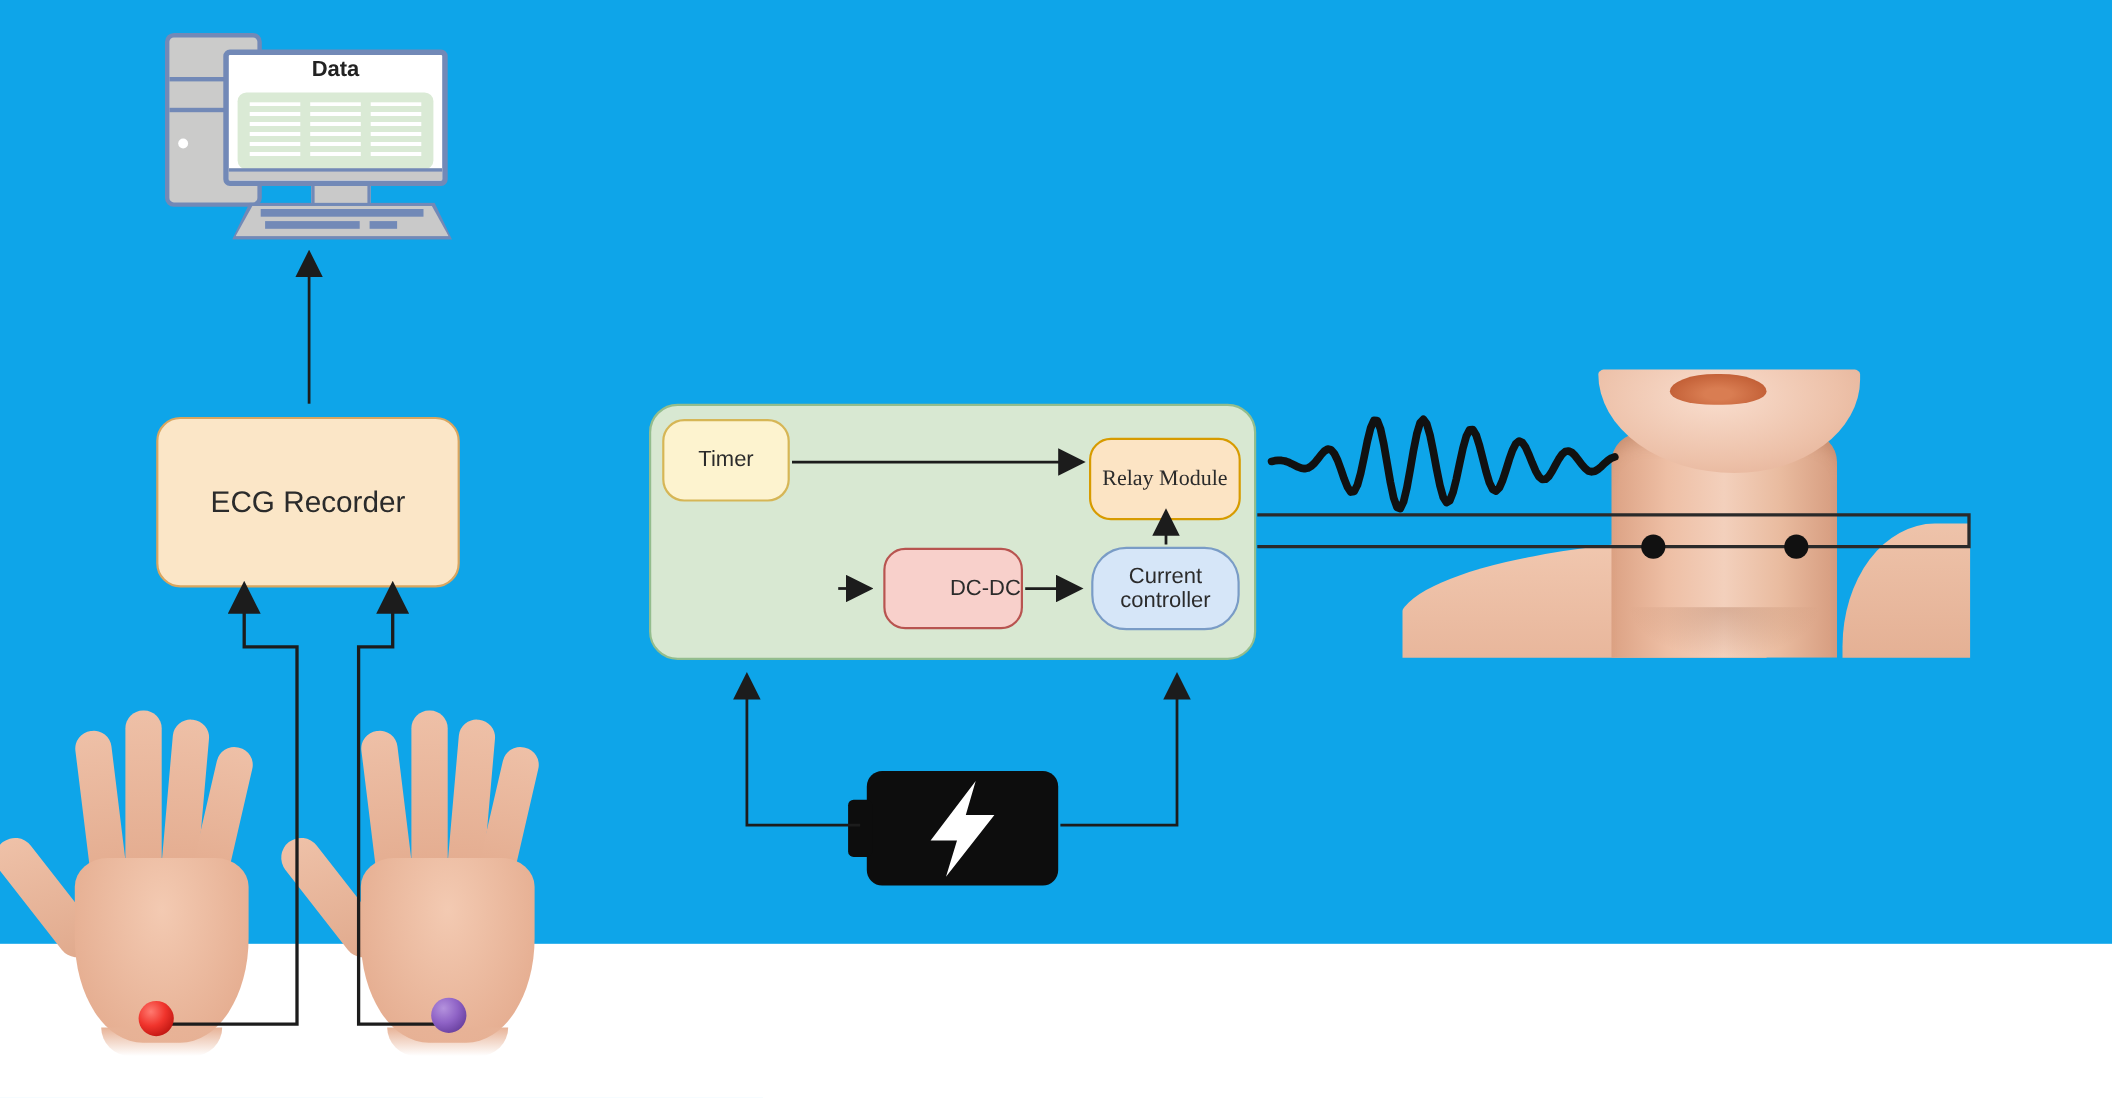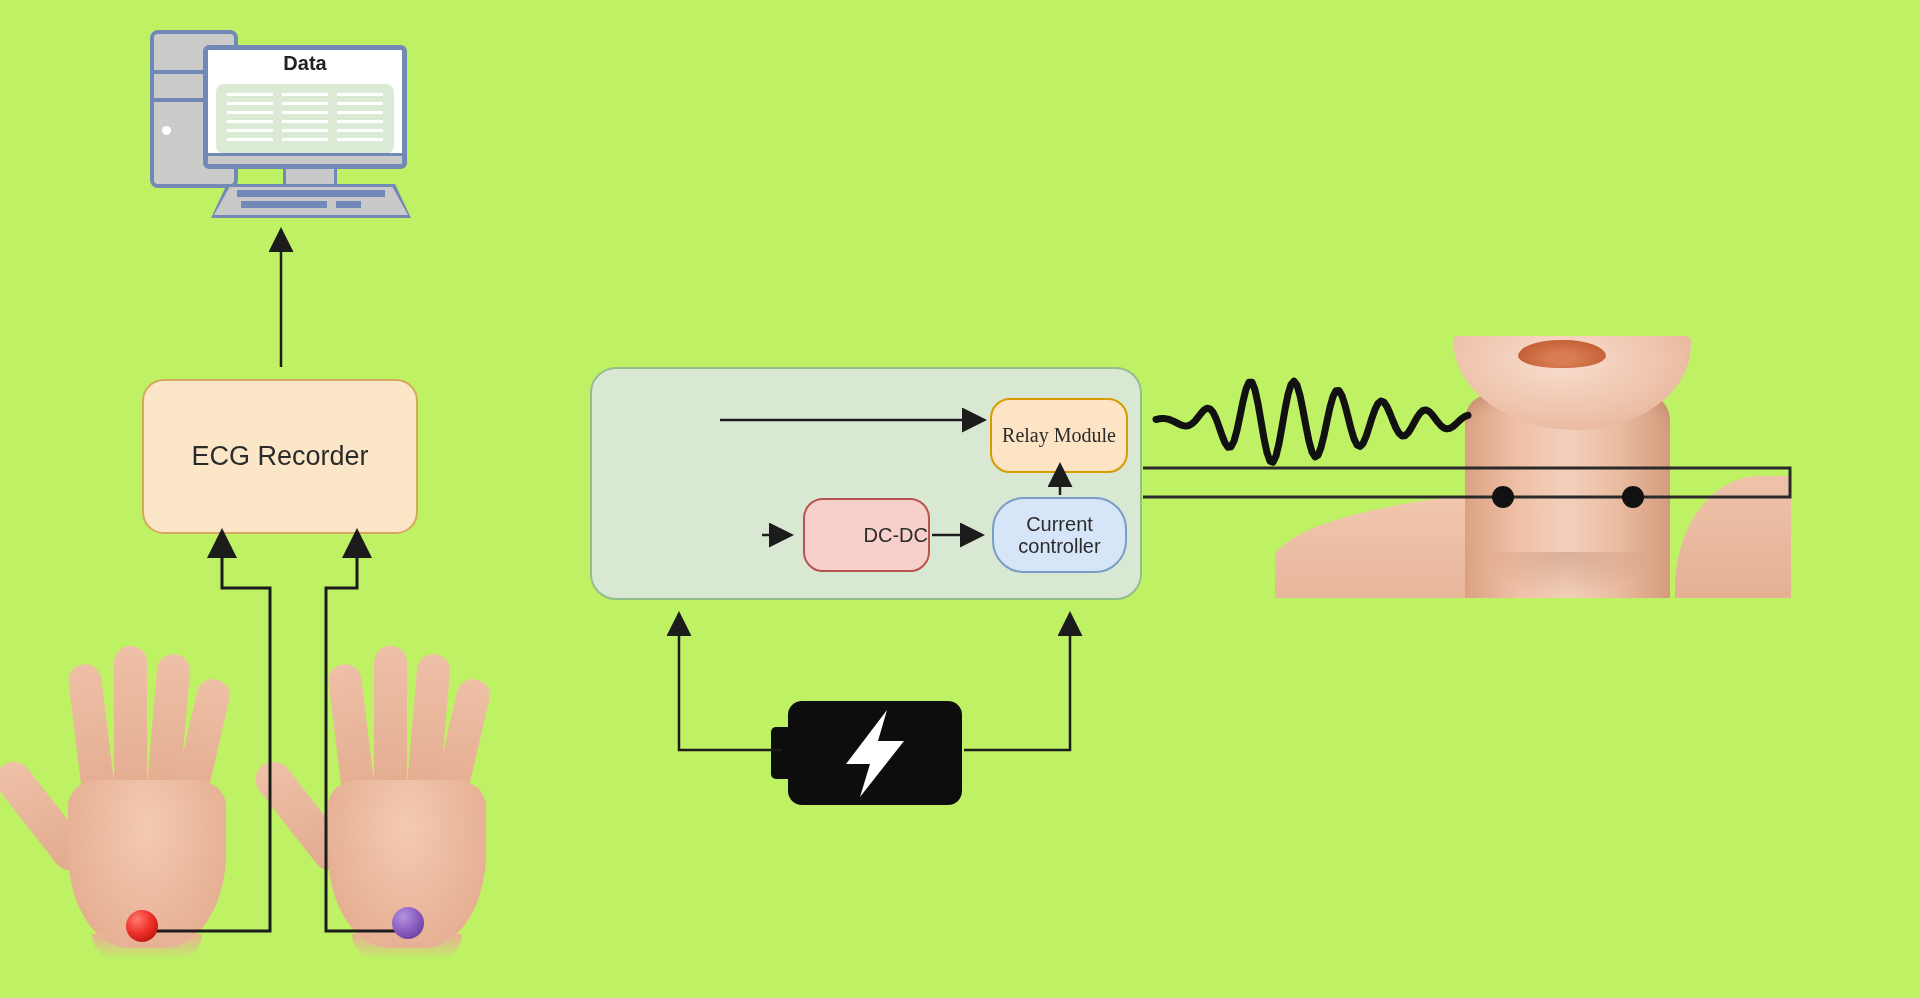--- a/index.html
+++ b/index.html
@@ -1,19 +1,19 @@
 <!DOCTYPE html>
 <html style="--stimulator-bg: #d8e8d2; --stimulator-border: #93bd8d; --timer-bg: #fdf3cf; --timer-border: #d6b656; --relay-bg: #fce4c4; --relay-border: #d79b00; --pulse-bg: #cdcadf; --pulse-border: #5c5878; --dcdc-bg: #f8d0cb; --dcdc-border: #b85450; --current-bg: #d6e6f8; --current-border: #7a9cc6; --ecg-bg: #fbe6c7; --ecg-border: #d9a660; --wire: #1c1c1c; --left-wrist-electrode: #f0342c; --right-wrist-electrode: #8f63c6; --neck-electrode: #111111; --battery: #0d0d0d;"><head>
 <meta charset="utf-8">
 <style>
   * { box-sizing: border-box; }
   html, body { width:1920px; height:998px; margin:0; overflow:hidden;
     background:#ffffff; font-family:"Liberation Sans","DejaVu Sans",sans-serif; }
   .abs { position:absolute; }
-  #canvas { position:relative; width:1920px; height:998px; background:#bef264; }
+  #canvas { position:relative; width:1920px; height:858px; background:#0ea5e9; }
 
   
   .tower { left:150px; top:30px; width:88px; height:158px; background:#cbcbca;
     border:4px solid #7289b7; border-radius:8px; }
   .tower-line { left:0; width:100%; height:4px; background:#7289b7; }
   .tower-dot { left:8px; top:92px; width:9px; height:9px; border-radius:50%; background:#fff; }
   .monitor { left:203px; top:45px; width:204px; height:124px; background:#fff;
     border:5px solid #7289b7; border-radius:6px; }
   .data-label { left:0; top:2px; width:100%; text-align:center; font-size:20px;
     font-weight:700; color:#222; }
@@ -146,20 +146,23 @@
   <div class="abs photo">
     <div class="abs shoulder-left"></div>
     <div class="abs shoulder-right"></div>
     <div class="abs neck"></div>
     <div class="abs chin"></div>
     <div class="abs lips"></div>
     <div class="abs chest-dip"></div>
   </div>
 
   <div class="abs stim-box"></div>
+  <div class="chip timer">
+    <span>Timer</span>
+  </div>
   <div class="chip relay">
     <span>Relay Module</span>
   </div>
   <div class="chip dcdc">
     <span>DC-DC</span>
   </div>
   <div class="chip current">
     <span>Current controller</span>
   </div>
 

